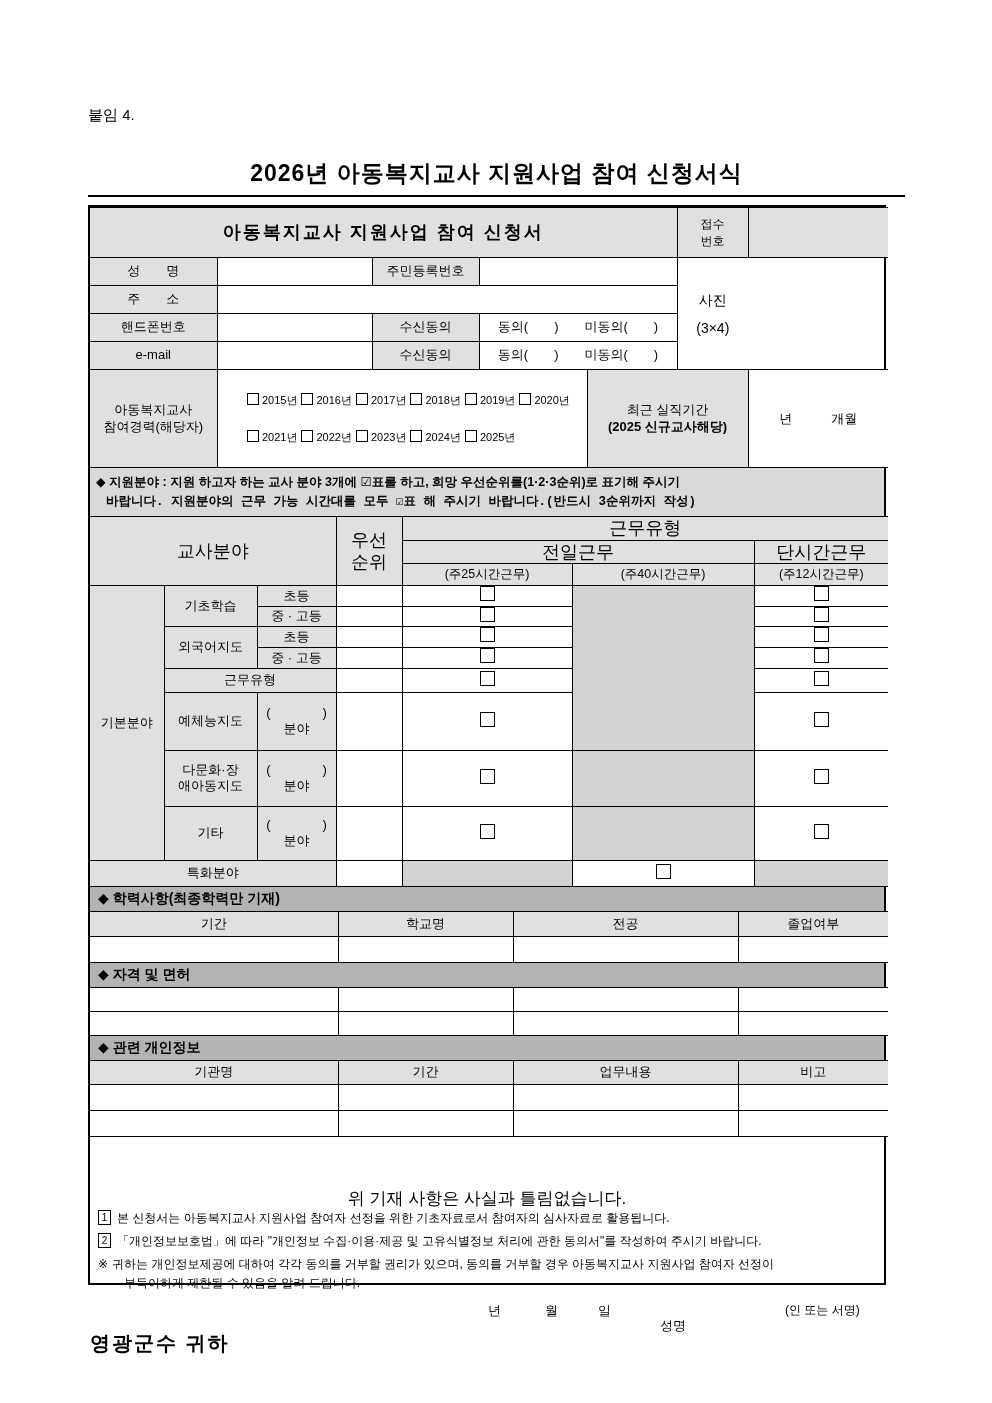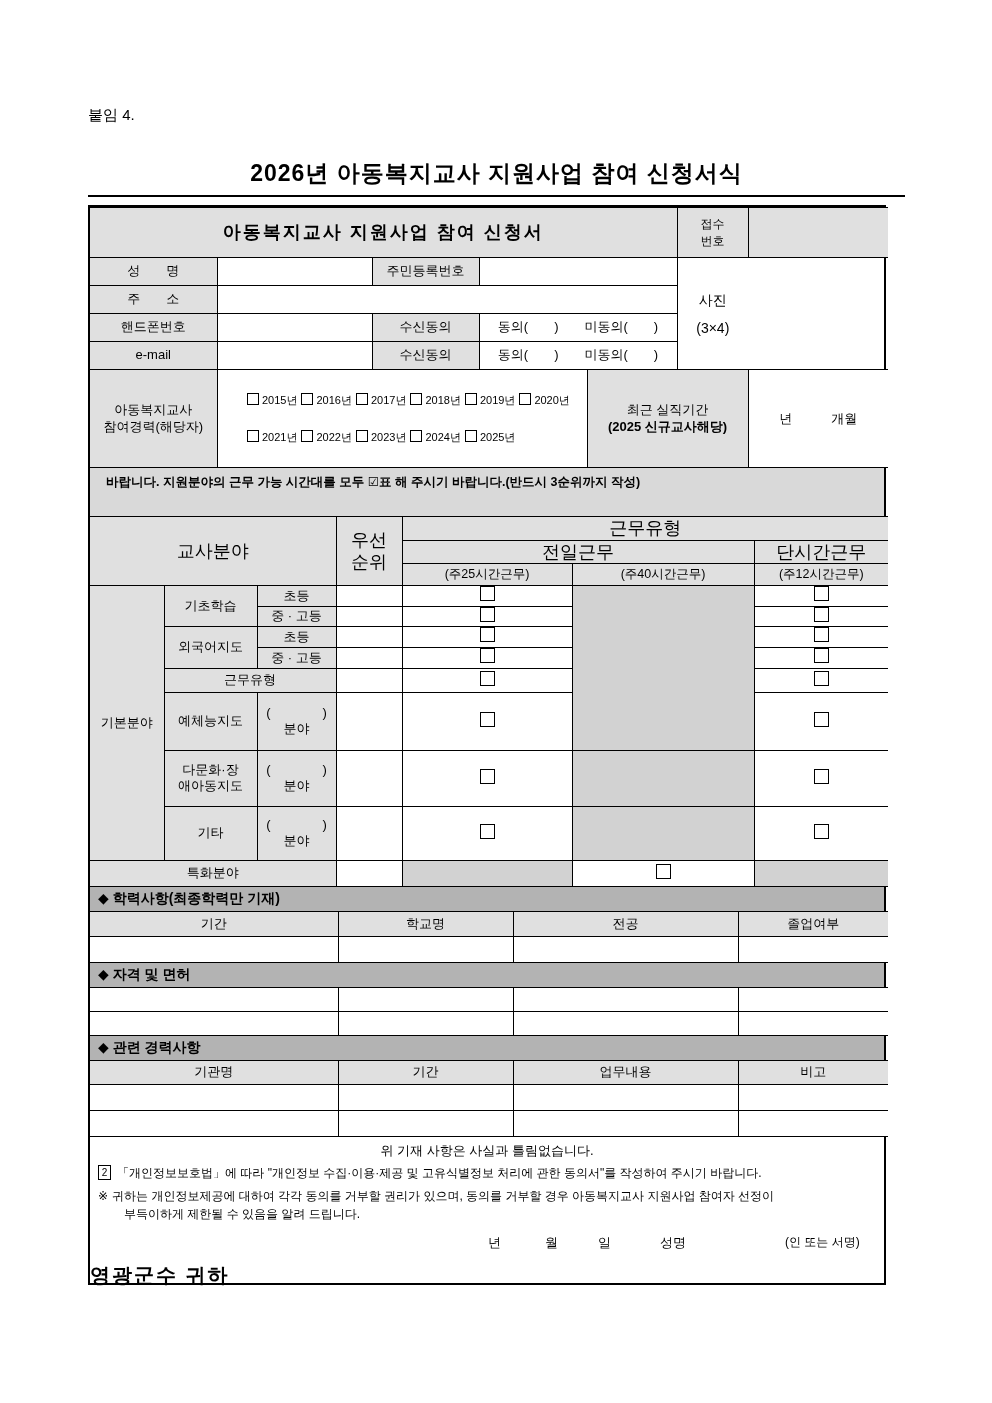--- a/index.html
+++ b/index.html
@@ -26,36 +26,36 @@
   .receipt{font-size:12px;line-height:1.4;}
   .years{font-size:11px;text-align:left;padding:2px 2px 2px 5px;line-height:1.7;}
   .yr{display:inline-block;margin-right:4px;white-space:nowrap;}
   .cb{display:inline-block;width:10px;height:10px;border:1px solid #000;background:#fff;
       vertical-align:-1px;margin-right:3px;}
   .cb2{display:inline-block;width:13px;height:13px;border:1.5px solid #000;background:#fff;}
   .unemp1{font-size:13px;}
   .unemp2{font-size:13px;font-weight:bold;}
   .note-band{background:#d9d9d9;height:48px;box-sizing:border-box;font-weight:bold;
      font-size:12.5px;padding:4px 6px 0 6px;line-height:1.6;}
-  .note-band .l2{padding-left:10px;}
+  .note-band .l2{padding-left:10px;font-family:Liberation Mono, monospace;}
   .bar{background:#b3b3b3;height:24px;box-sizing:border-box;font-weight:bold;font-size:14px;
      text-align:left;padding:3px 0 0 8px;}
   .hdr{font-size:18px;}
   .hdr-s{font-size:12.5px;}
   .photo-cell{font-size:14px;line-height:2.0;}
-  .decl{height:26px;box-sizing:border-box;text-align:center;font-size:13px;padding-top:5px;}
+  .decl{height:26px;box-sizing:border-box;text-align:center;font-size:17px;padding-top:5px;margin-top:45px;}
   .notes{padding:2px 8px 0 8px;font-size:12px;line-height:1.35;}
   .notes .ln{margin-bottom:7px;}
   .mk{display:inline-block;border:1px solid #000;min-width:11px;height:13px;line-height:13px;
       font-size:10px;text-align:center;margin-right:6px;vertical-align:1px;}
   .mk3{display:inline-block;margin-right:4px;}
   .n3b{padding-left:26px;}
   .sig-row{position:relative;height:26px;font-size:13px;}
   .sig-row span{position:absolute;top:4px;}
-  .sig-y{left:398px;} .sig-m{left:455px;} .sig-d{left:508px;} .sig-n{left:570px;}
+  .sig-y{left:398px;} .sig-m{left:455px;} .sig-d{left:508px;} .sig-n{left:570px;margin-top:15px;}
   .sig-s{left:695px;font-size:12px;}
   .recipient{text-align:left;padding:6px 24px 0 0;font-size:20px;font-weight:bold;letter-spacing:2px;}
 </style>
 </head>
 <body>
 
 <div class="attachment">붙임 4.</div>
 <div class="doc-title">2026년 아동복지교사 지원사업 참여 신청서식</div>
 <div class="title-rule"></div>
 
@@ -108,20 +108,21 @@
         <span class="yr"><span class="cb"></span><span>2015년</span></span><span class="yr"><span class="cb"></span><span>2016년</span></span><span class="yr"><span class="cb"></span><span>2017년</span></span><span class="yr"><span class="cb"></span><span>2018년</span></span><span class="yr"><span class="cb"></span><span>2019년</span></span><span class="yr"><span class="cb"></span><span>2020년</span></span><br>
         <span class="yr"><span class="cb"></span><span>2021년</span></span><span class="yr"><span class="cb"></span><span>2022년</span></span><span class="yr"><span class="cb"></span><span>2023년</span></span><span class="yr"><span class="cb"></span><span>2024년</span></span><span class="yr"><span class="cb"></span><span>2025년</span></span>
       </td>
       <td colspan="2" class="gray"><span class="unemp1">최근 실직기간</span><br><span class="unemp2">(2025 신규교사해당)</span></td>
       <td class="w">년　　　개월</td>
     </tr>
   </tbody>
     </table>
 
   <div class="note-band">
+    <div class="l1">◆ 지원분야 : 지원 하고자 하는 교사 분야 3개에 ☑표를 하고, 희망 우선순위를(1·2·3순위)로 표기해 주시기</div>
     <div class="l2">바랍니다. 지원분야의 근무 가능 시간대를 모두 ☑표 해 주시기 바랍니다.(반드시 3순위까지 작성)</div>
   </div>
 
   <table>
     <colgroup>
         <col style="width:74px">
         <col style="width:93px">
         <col style="width:79px">
         <col style="width:66px">
         <col style="width:170px">
@@ -253,21 +254,21 @@
     </tr>
     <tr style="height:24px">
       <td class="w"></td>
       <td class="w"></td>
       <td class="w"></td>
       <td class="w"></td>
     </tr>
   </tbody>
     </table>
 
-  <div class="bar">◆ 관련 경력사항</div>
+  <div class="bar">◆ 관련 개인정보</div>
   <table>
     <colgroup>
         <col style="width:248px">
         <col style="width:175px">
         <col style="width:225px">
         <col style="width:150px">
       </colgroup>
     <tbody>
         <tr style="height:24px">
       <td class="gray">기관명</td>
@@ -286,20 +287,21 @@
       <td class="w"></td>
       <td class="w"></td>
       <td class="w"></td>
     </tr>
   </tbody>
     </table>
 
   <div class="decl">위 기재 사항은 사실과 틀림없습니다.</div>
 
   <div class="notes">
+    <div class="ln"><span class="mk">1</span><span>본 신청서는 아동복지교사 지원사업 참여자 선정을 위한 기초자료로서 참여자의 심사자료로 활용됩니다.</span></div>
     <div class="ln"><span class="mk">2</span><span>「개인정보보호법」에 따라 "개인정보 수집·이용·제공 및 고유식별정보 처리에 관한 동의서"를 작성하여 주시기 바랍니다.</span></div>
     <div class="ln" style="margin-bottom:2px"><span class="mk3">※</span><span>귀하는 개인정보제공에 대하여 각각 동의를 거부할 권리가 있으며, 동의를 거부할 경우 아동복지교사 지원사업 참여자 선정이</span></div>
     <div class="ln n3b">부득이하게 제한될 수 있음을 알려 드립니다.</div>
   </div>
 
   <div class="sig-row">
     <span class="sig-y">년</span>
     <span class="sig-m">월</span>
     <span class="sig-d">일</span>
     <span class="sig-n">성명</span>

